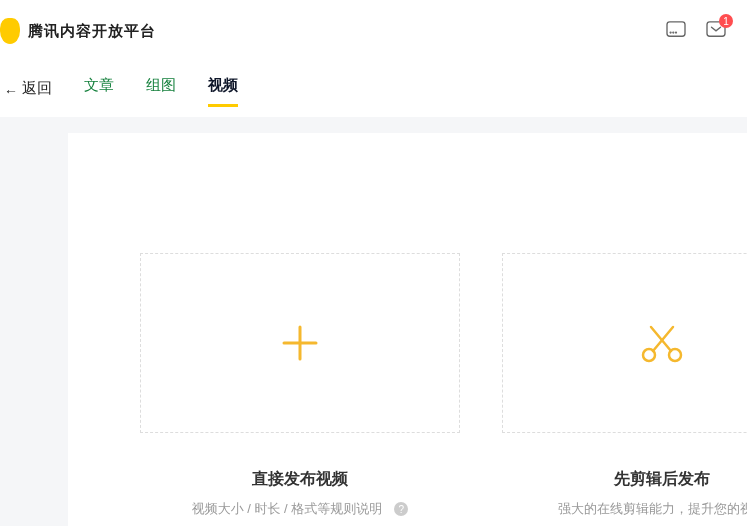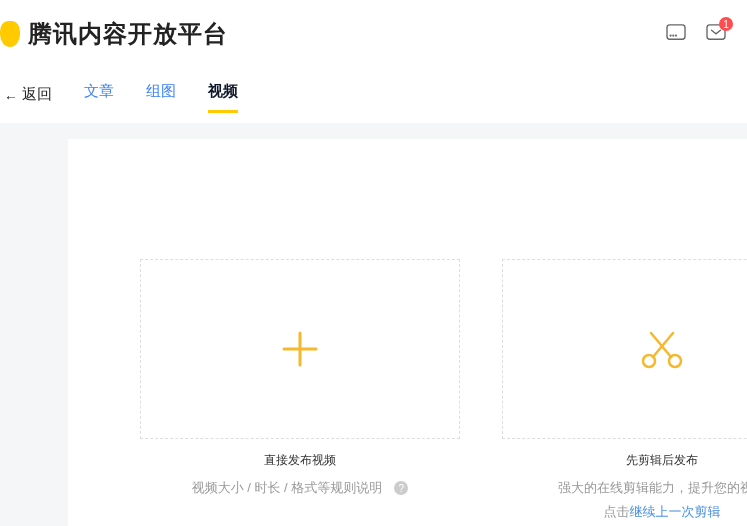--- a/index.html
+++ b/index.html
@@ -26,21 +26,21 @@
       gap: 8px;
     }
     .logo {
       width: 20px;
       height: 26px;
       background: #FFCB00;
       border-radius: 40% 40% 50% 50%;
       position: relative;
     }
     .site-title {
-      font-size: 24px;
+      font-size: 15px;
       font-weight: 600;
       color: #222;
       letter-spacing: 1px;
     }
     .header-right {
       display: flex;
       align-items: center;
       gap: 18px;
     }
     .icon-btn {
@@ -77,21 +77,21 @@
       font-size: 15px;
       cursor: pointer;
       padding-left: 4px;
     }
     .back-arrow {
       font-size: 14px;
       color: #222;
     }
     .tab {
       font-size: 15px;
-      color: #3b82f6;
+      color: #15803d;
       cursor: pointer;
       padding: 6px 0 12px 0;
       position: relative;
     }
     .tab.active {
       font-weight: 600;
       color: #0f172a;
     }
     .tab.active::after {
       content: "";
@@ -125,23 +125,24 @@
       width: 320px;
       height: 180px;
       border: 1px dashed #ddd;
       display: flex;
       align-items: center;
       justify-content: center;
       cursor: pointer;
       background: #fff;
     }
     .card-title {
-      font-size: 12px;
+      font-size: 16px;
       color: #333;
-      margin-top: 13px;
+      margin-top: 36px;
+      font-weight: bold;
     }
     .card-desc {
       font-size: 13px;
       color: #999;
       margin-top: 10px;
       display: flex;
       align-items: center;
       justify-content: center;
       gap: 12px;
       white-space: nowrap;

